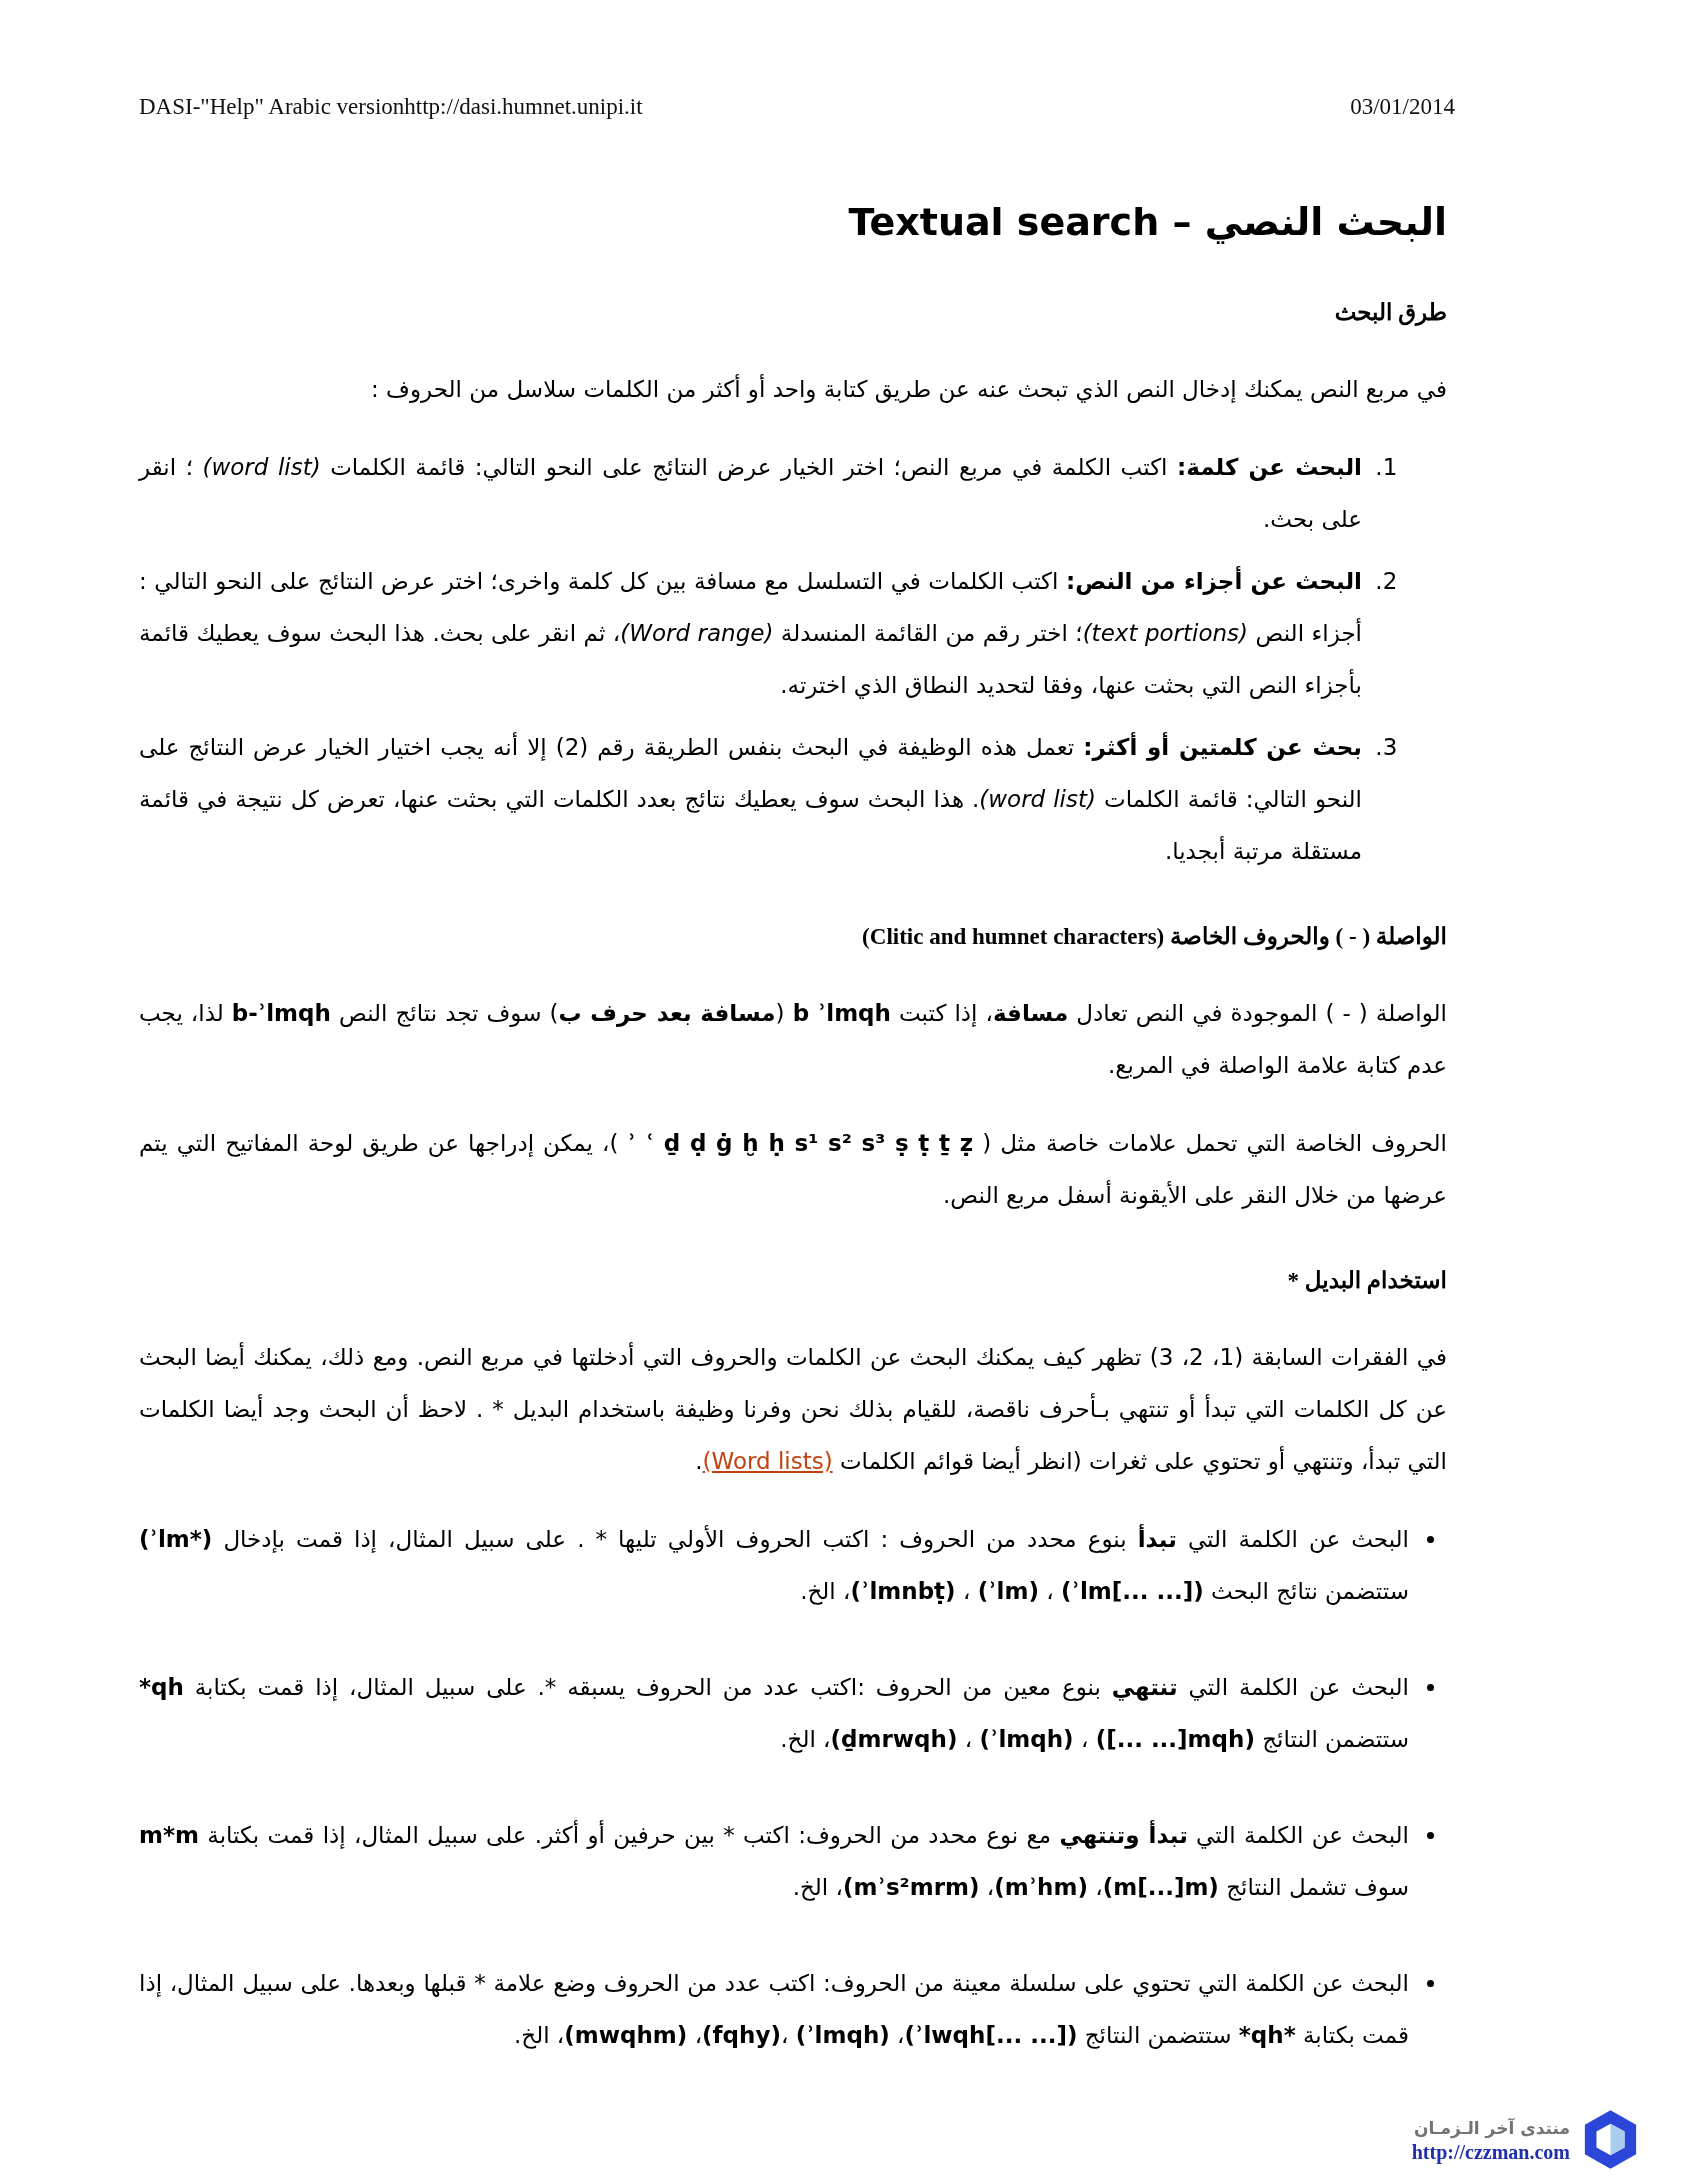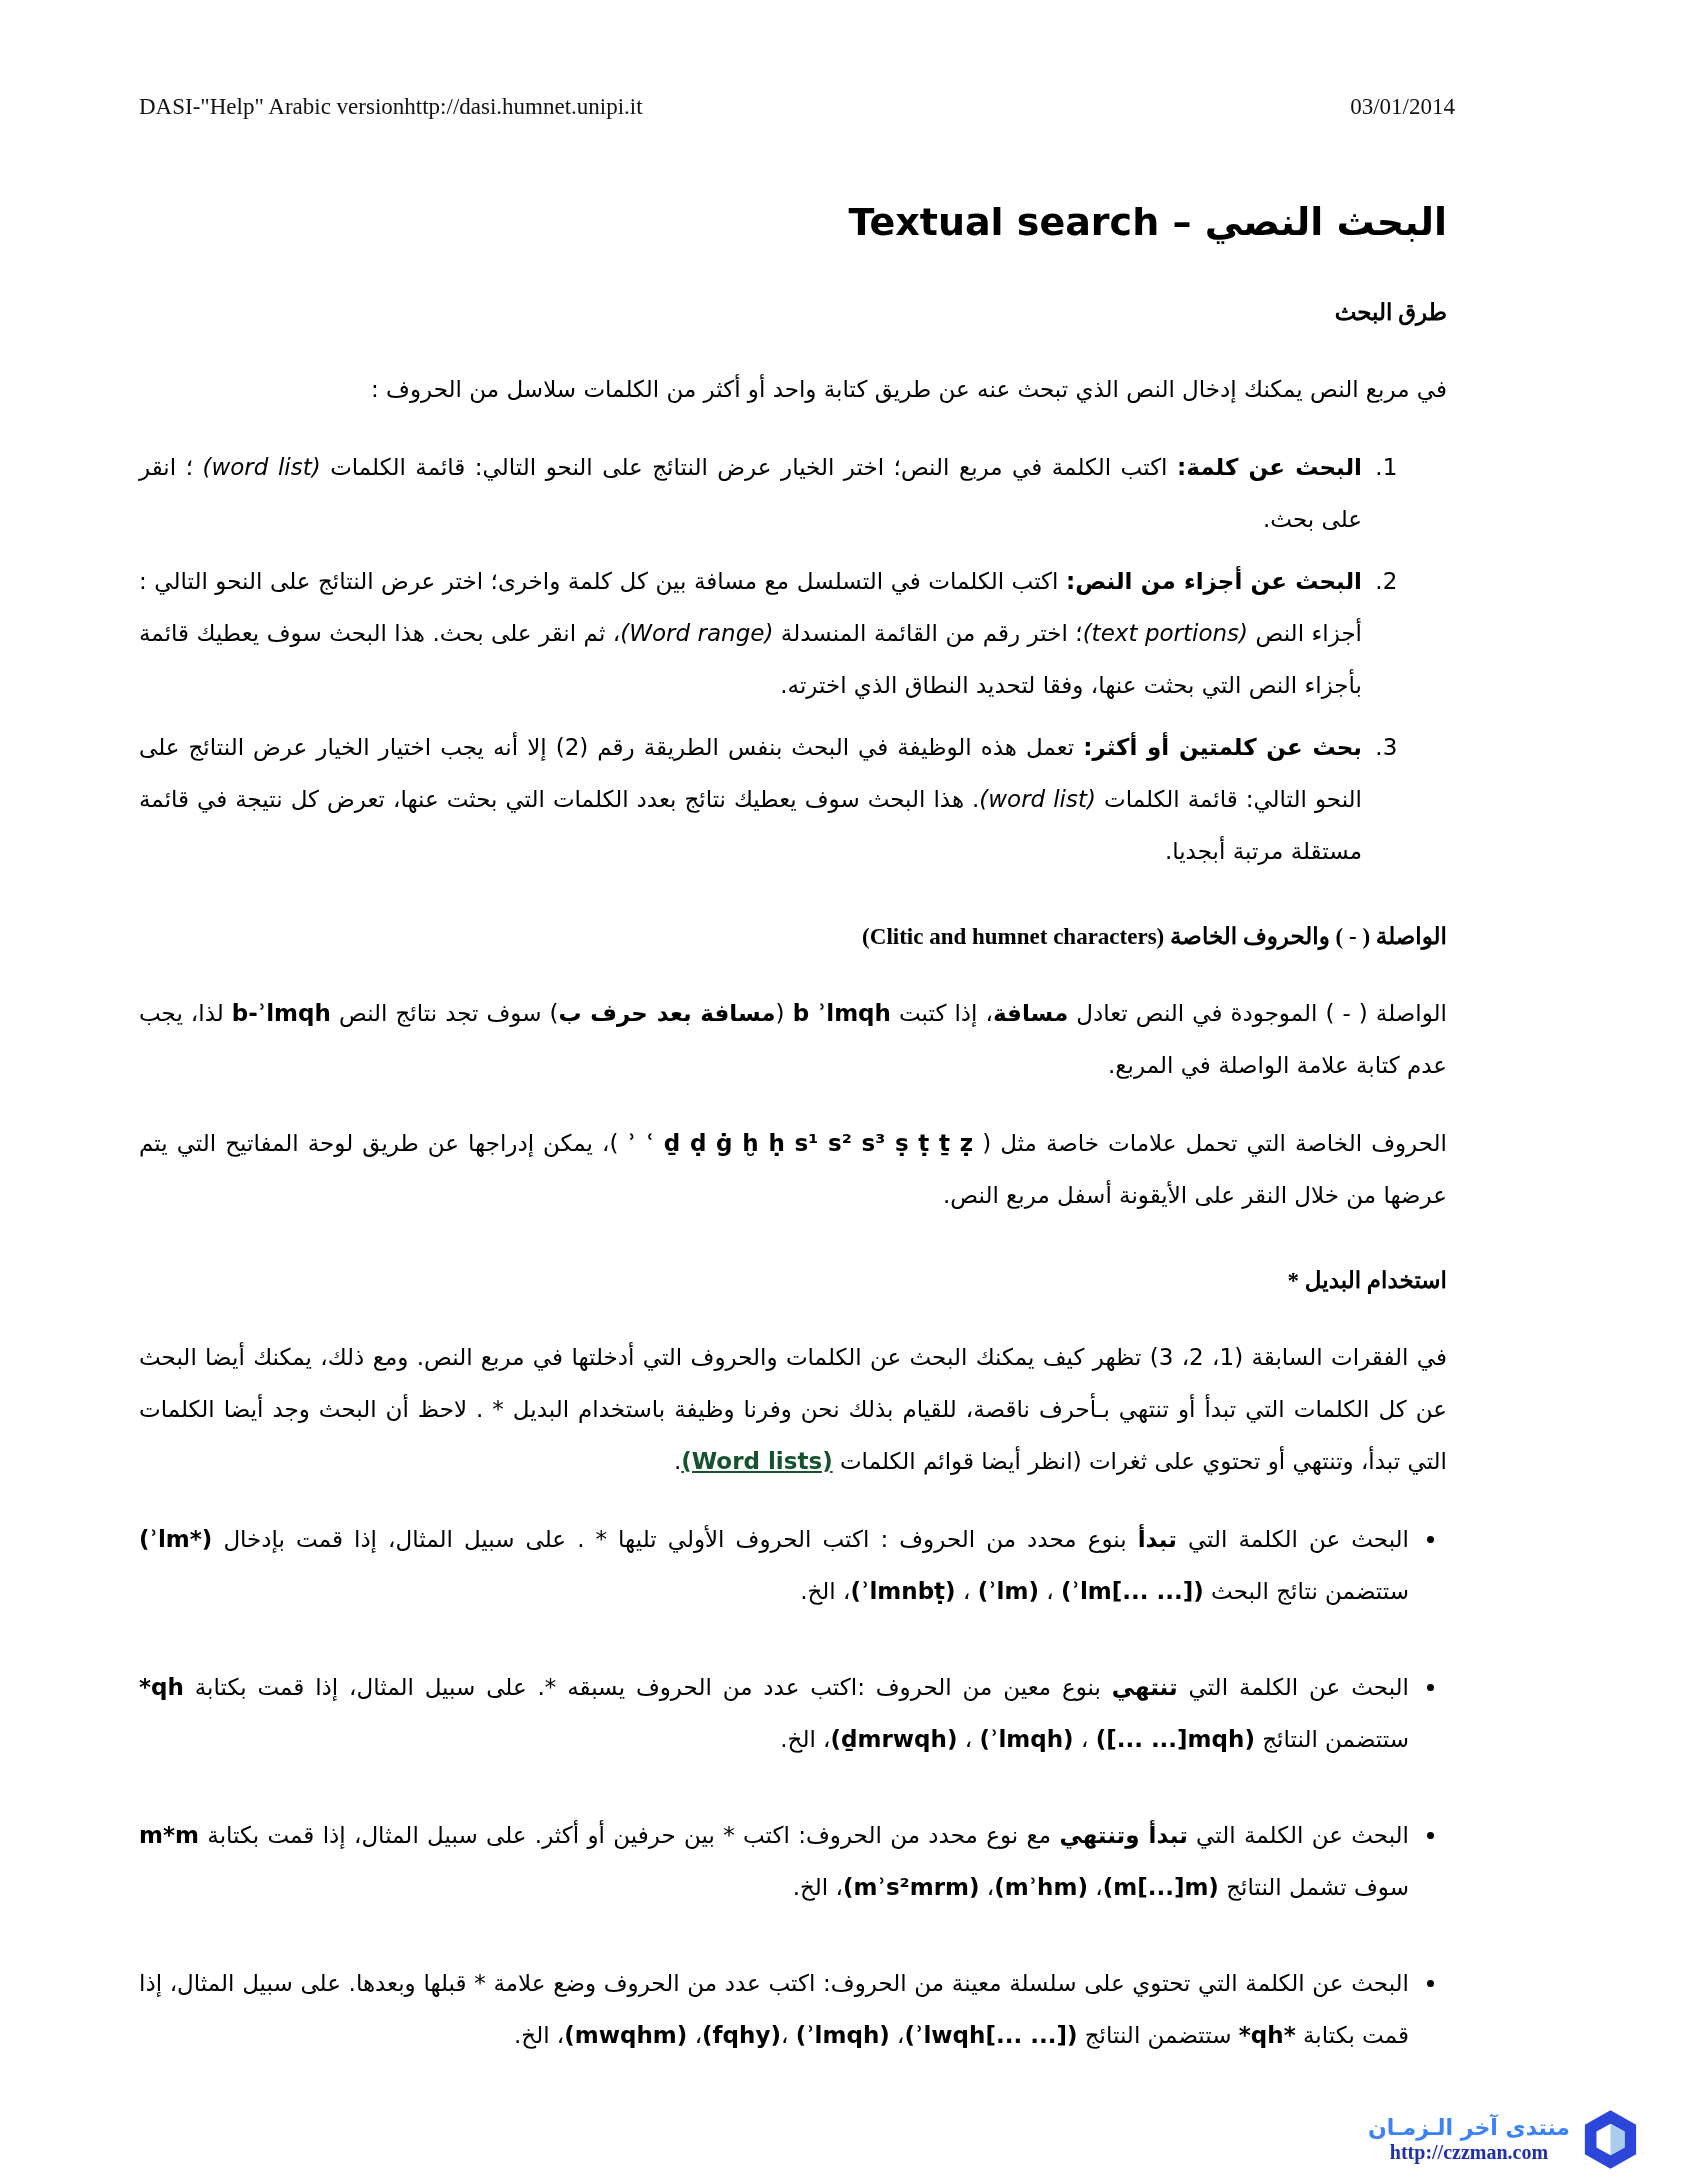--- a/index.html
+++ b/index.html
@@ -40,31 +40,31 @@
   .tight{margin:0;}
   .gap-top{margin-top:34px;}
 
   ul.wildcards{margin:14px 0 0 0;padding:0 34px 0 0;list-style:disc;}
   ul.wildcards li{margin:0 0 44px 0;padding-right:4px;}
 
   
   .b{font-weight:bold;}
   .i{font-style:italic;}
   .ltr{direction:ltr;unicode-bidi:isolate;}
-  a.run-link{color:#14532d;text-decoration:underline;cursor:pointer;font-weight:bold;}
+  a.run-link{color:#c2410c;text-decoration:underline;cursor:pointer;}
 
   
   .watermark{
     position:absolute;right:42px;bottom:8px;
     display:flex;align-items:center;gap:10px;direction:ltr;
   }
   .watermark .wm-text{text-align:right;}
   .wm-site{
     font-family:"DejaVu Sans",sans-serif;font-weight:bold;
-    color:#3b82f6;font-size:22px;line-height:24px;direction:rtl;
+    color:#737373;font-size:17px;line-height:24px;direction:rtl;
   }
   .wm-url{
     font-family:"Liberation Serif","DejaVu Serif",serif;font-weight:bold;
     color:#1f2fb0;font-size:20px;line-height:24px;text-align:center;
   }
   .wm-logo{width:61px;height:61px;display:block;}
 </style>
 </head>
 <body>
 

